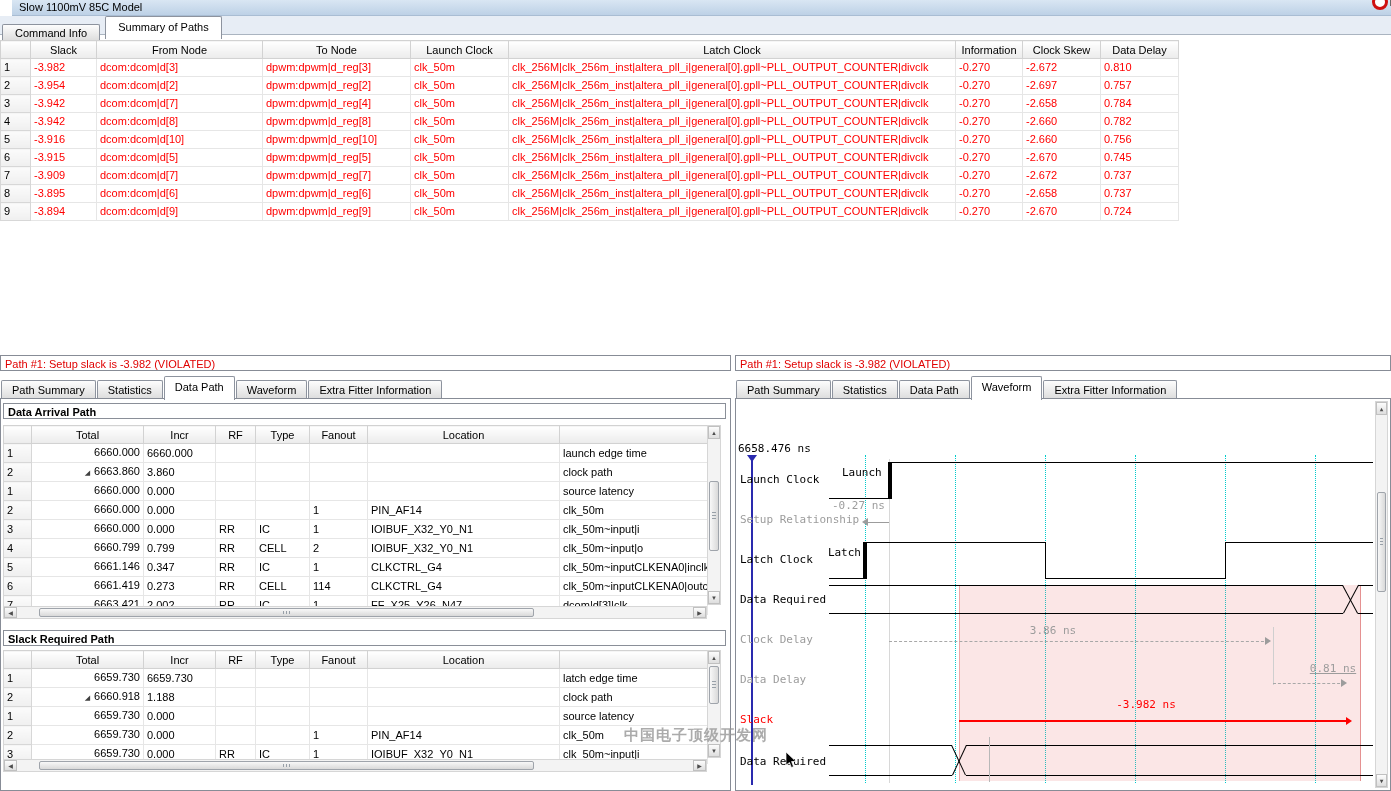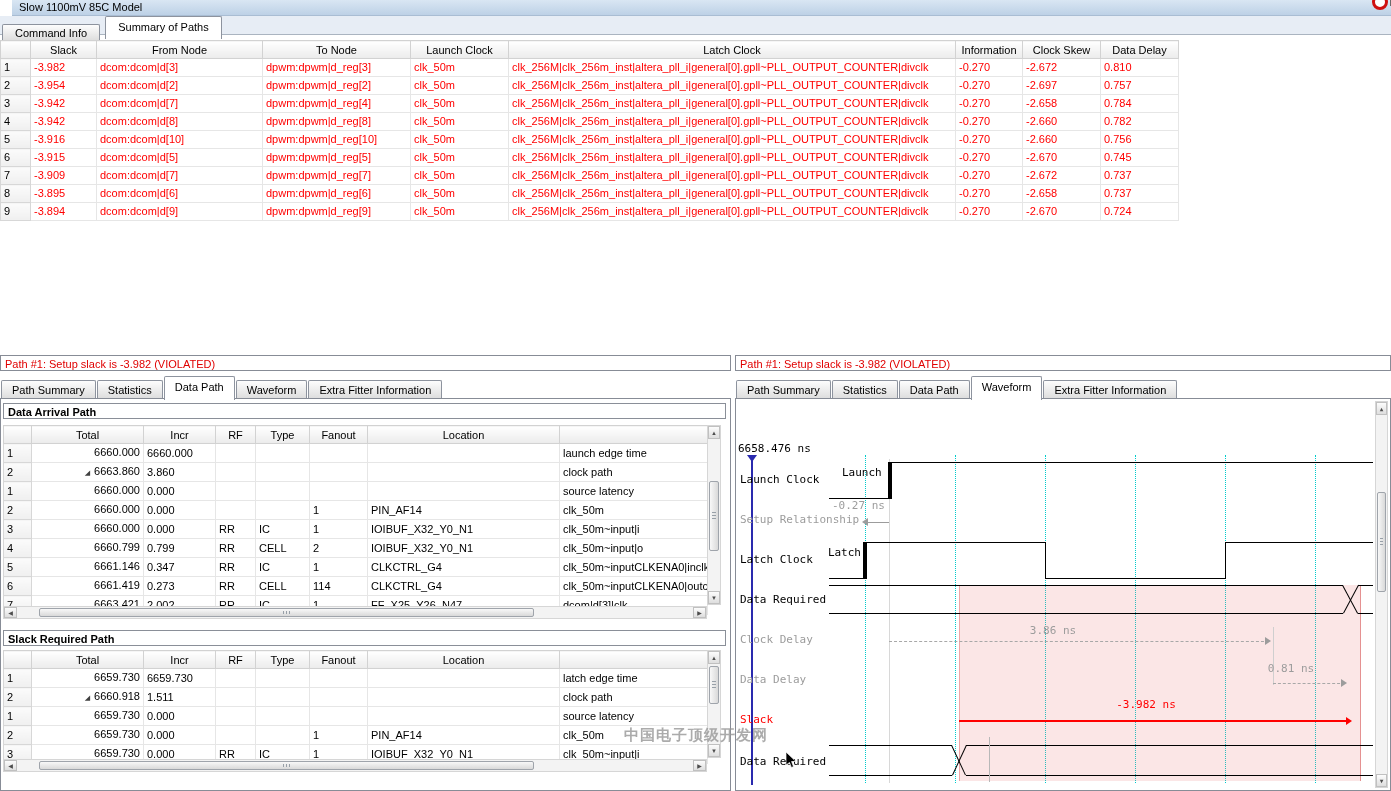--- a/index.html
+++ b/index.html
@@ -438,21 +438,21 @@
               <td></td>
               <td></td>
               <td></td>
               <td></td>
               <td>latch edge time</td>
             </tr>
 
             <tr>
               <td class="numcell">2</td>
               <td class="total"><span class="mark">◢</span><span>6660.918</span></td>
-              <td>1.511</td>
+              <td>1.188</td>
               <td></td>
               <td></td>
               <td></td>
               <td></td>
               <td>clock path</td>
             </tr>
 
             <tr>
               <td class="numcell">1</td>
               <td class="total"><span class="mark"></span><span>6659.730</span></td>
@@ -574,21 +574,21 @@
       </div>
 
       <div>
         <div class="wlbl gray" style="left:262px;top:225px;width:110px;text-align:center;">3.86 ns</div>
         <div class="dash" style="left:153px;top:242px;width:380px;"></div>
         <div class="tri-r" style="left:529px;top:238px;"></div>
         <div class="lightv" style="left:537px;top:228px;height:58px;background:#cfcfcf;"></div>
       </div>
 
       <div>
-        <div class="wlbl gray" style="left:516px;top:263px;width:78px;text-align:center;">0.81 ns</div>
+        <div class="wlbl gray" style="left:558px;top:263px;width:78px;text-align:center;text-decoration:underline;">0.81 ns</div>
         <div class="dash" style="left:537px;top:284px;width:72px;"></div>
         <div class="tri-r" style="left:605px;top:280px;"></div>
       </div>
 
       <div>
         <div class="wlbl red" style="left:330px;top:299px;width:160px;text-align:center;">-3.982 ns</div>
         <div class="slackline" style="left:223px;top:321px;width:390px;"></div>
         <div class="tri-r red" style="left:610px;top:318px;"></div>
       </div>
 

